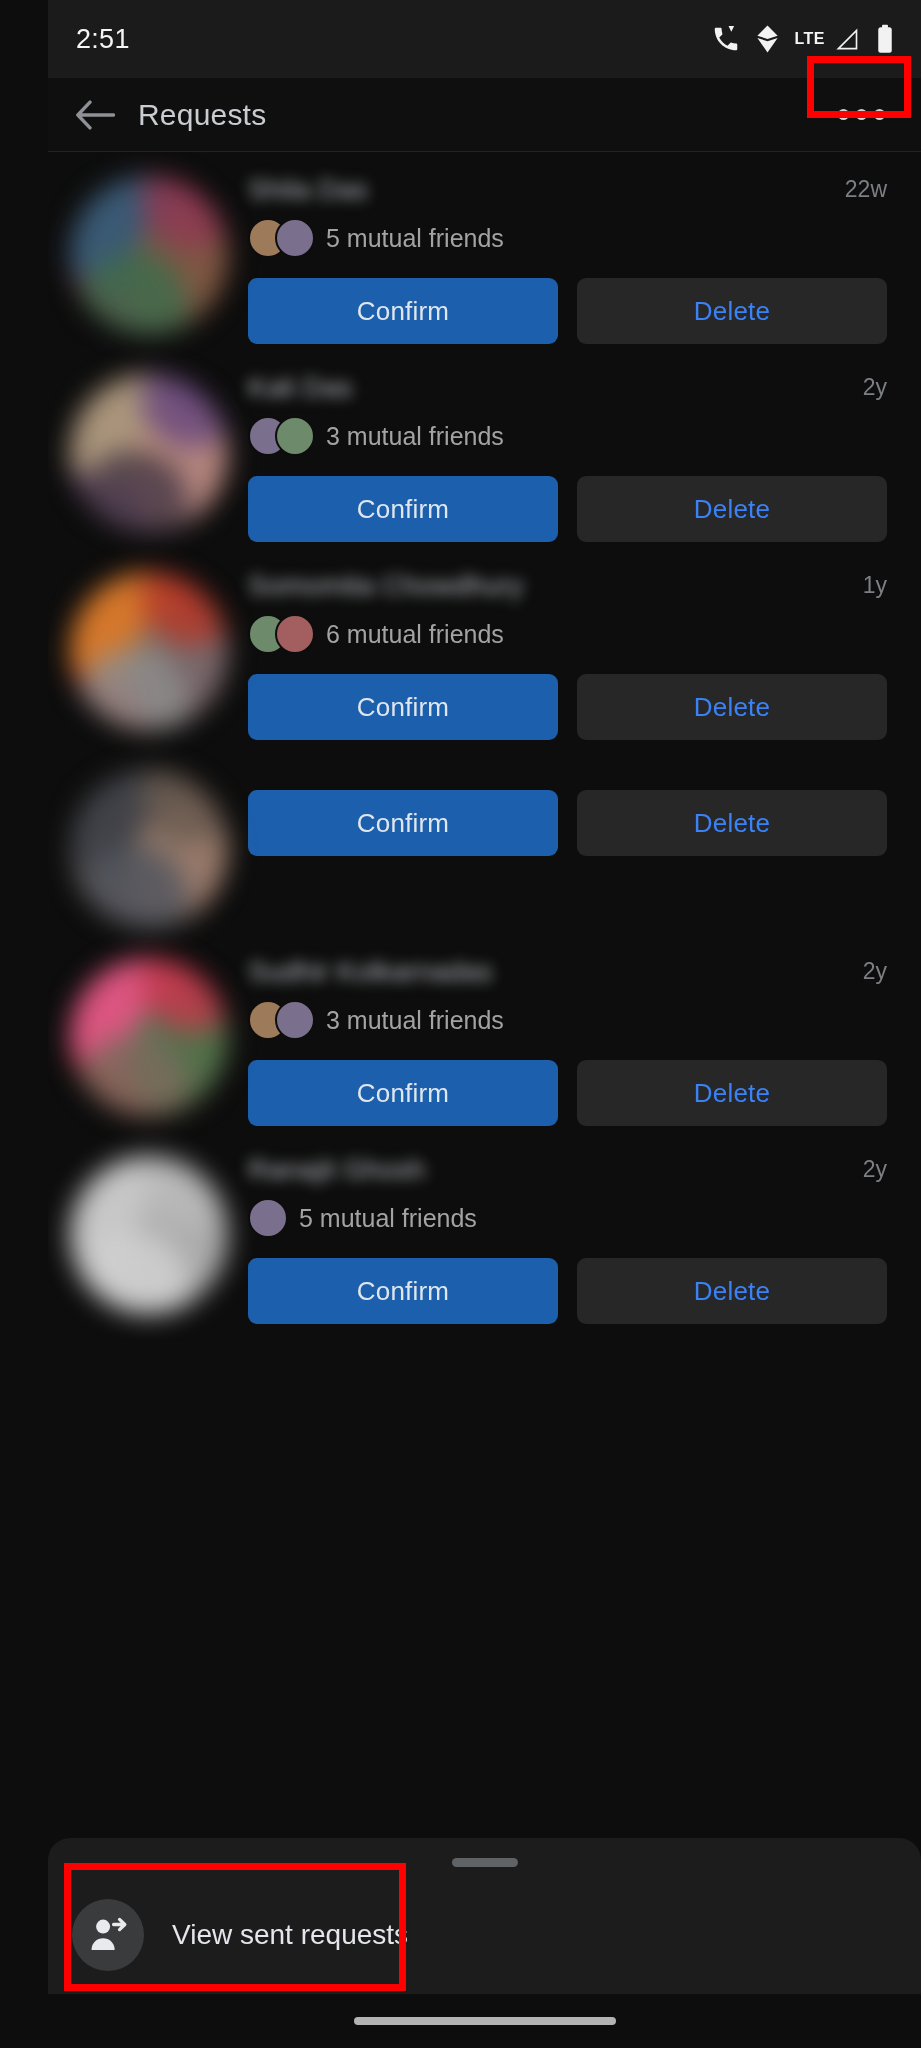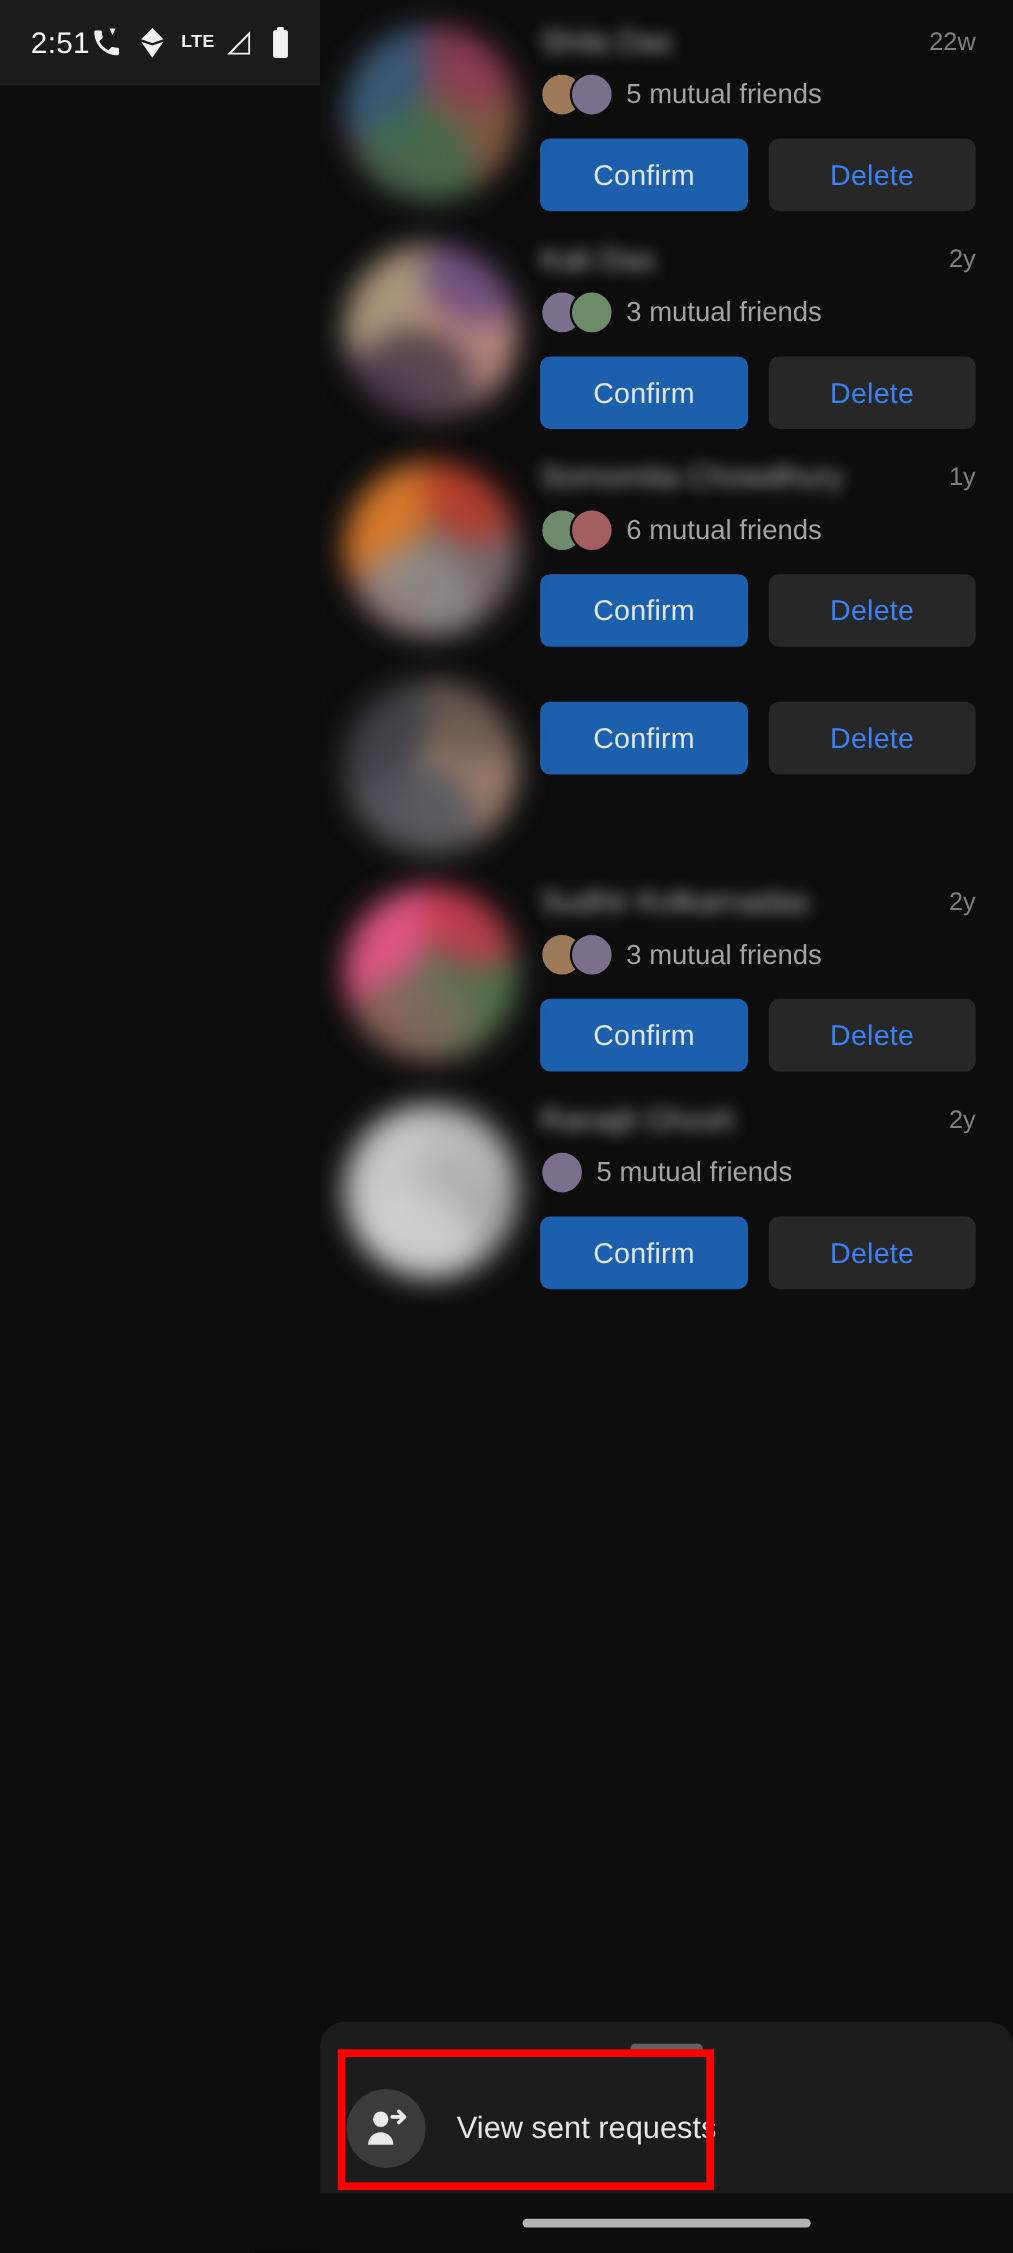--- a/index.html
+++ b/index.html
@@ -6,21 +6,21 @@
   html, body {
     width: 921px; height: 2048px;
     background: #000000;
     font-family: "Liberation Sans", sans-serif;
     overflow: hidden;
   }
   #screen {
     position: relative;
     width: 921px; height: 2048px;
     background: #0d0d0d;
-    display: flex; flex-direction: row;
+    display: flex; flex-direction: column; padding-left: 48px;
   }
 
   
   .status-bar {
     height: 78px; flex: 0 0 78px;
     background: #1b1b1b;
     display: flex; align-items: center;
     padding: 0 26px 0 28px;
     color: #f2f2f2;
   }
@@ -199,20 +199,36 @@
       </span>
       <span>
         <svg width="20" height="30" viewBox="0 0 14 24">
           <rect x="4.6" y="0.5" width="4.8" height="2.6" rx="0.8" fill="#f2f2f2"></rect>
           <rect x="1.6" y="2.6" width="10.8" height="20.4" rx="2" fill="#f2f2f2"></rect>
         </svg>
       </span>
     </div>
   </div>
 
+  <div class="app-bar">
+    <div class="back-arrow">
+      <svg width="40" height="32" viewBox="0 0 28 22">
+        <path d="M10.5 2 L2 11 L10.5 20 M2 11 L27 11" stroke="#8e9196" stroke-width="2.4" fill="none" stroke-linecap="round" stroke-linejoin="round"></path>
+      </svg>
+    </div>
+    <div class="app-title">Requests</div>
+    <div class="overflow-wrap">
+      <div class="overflow-btn">
+        <span class="dot"></span>
+        <span class="dot"></span>
+        <span class="dot"></span>
+      </div>
+      <div class="hl-box-menu"></div>
+    </div>
+  </div>
 
   <div class="content">
 
 
     <div class="req-list" id="req-list">
         <div class="req-row" style="margin-top: 16px;">
           <div class="avatar" style="background: rgb(142, 58, 82);">
             <div style="position: absolute; border-radius: 50%; background: rgb(43, 95, 122); left: -12%; top: -8%; width: 82%; height: 78%; opacity: 0.85;"></div>
             <div style="position: absolute; border-radius: 50%; background: rgb(123, 93, 63); left: 38%; top: 20%; width: 76%; height: 86%; opacity: 0.85;"></div>
             <div style="position: absolute; border-radius: 50%; background: rgb(63, 107, 75); left: 5%; top: 48%; width: 70%; height: 68%; opacity: 0.85;"></div>

